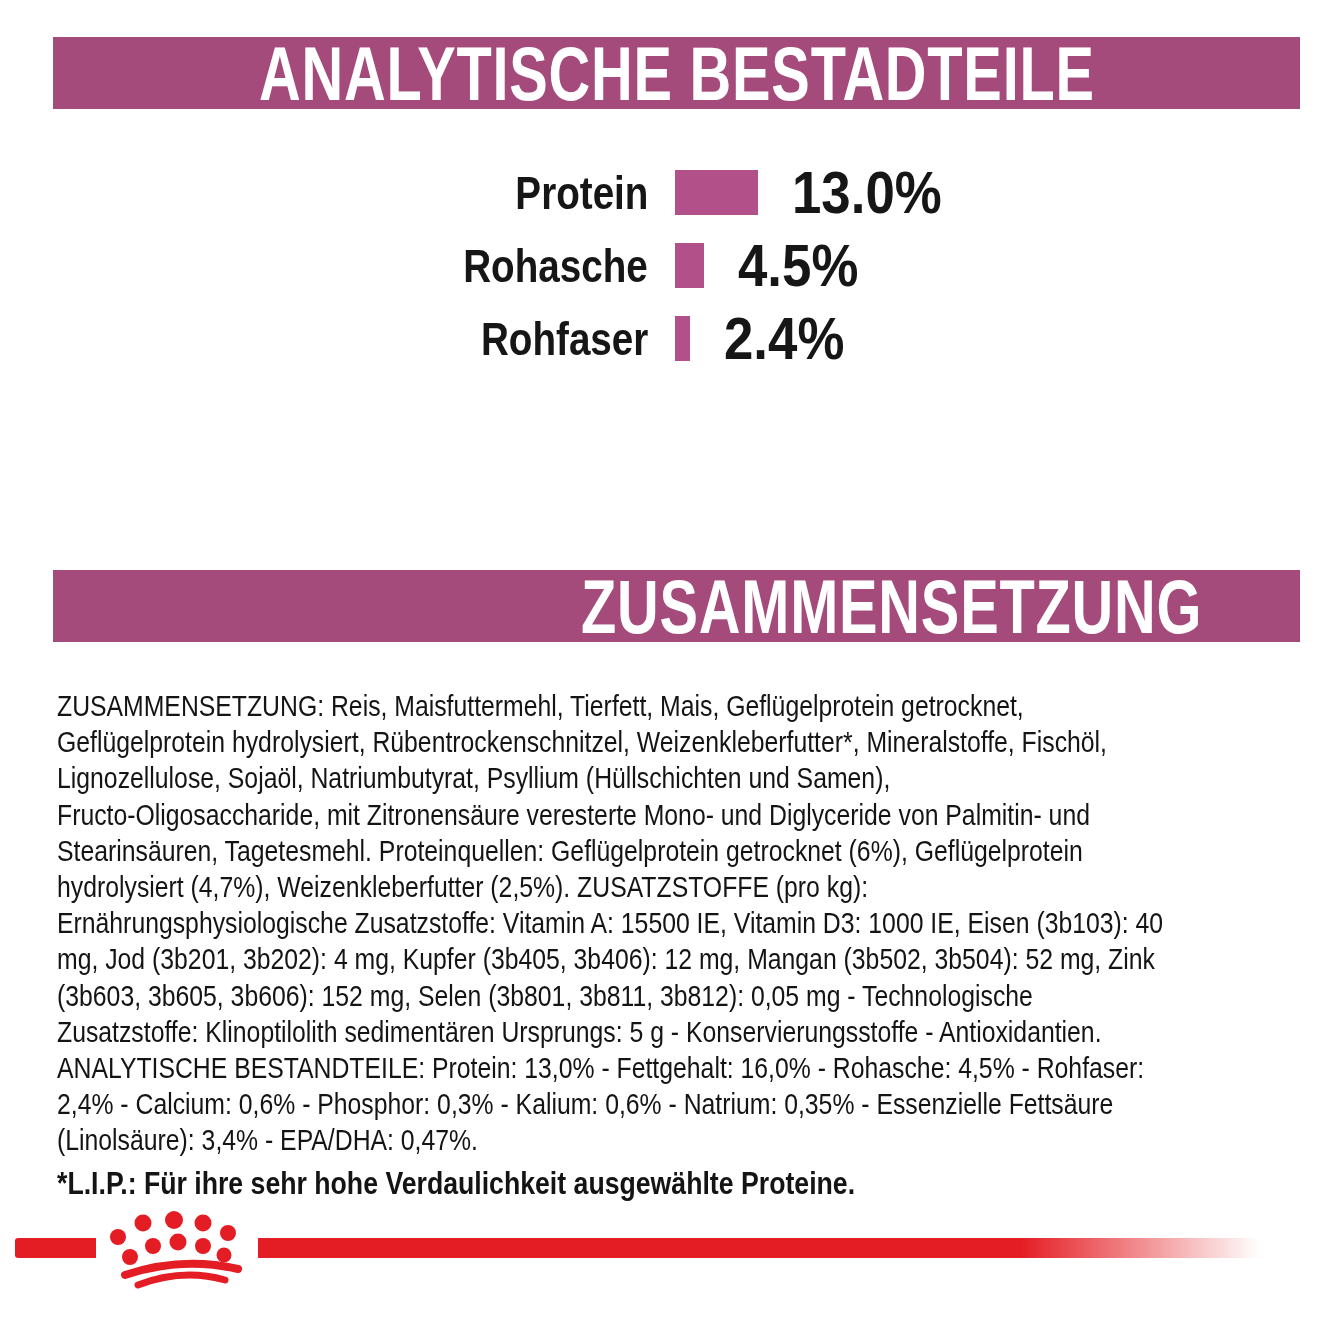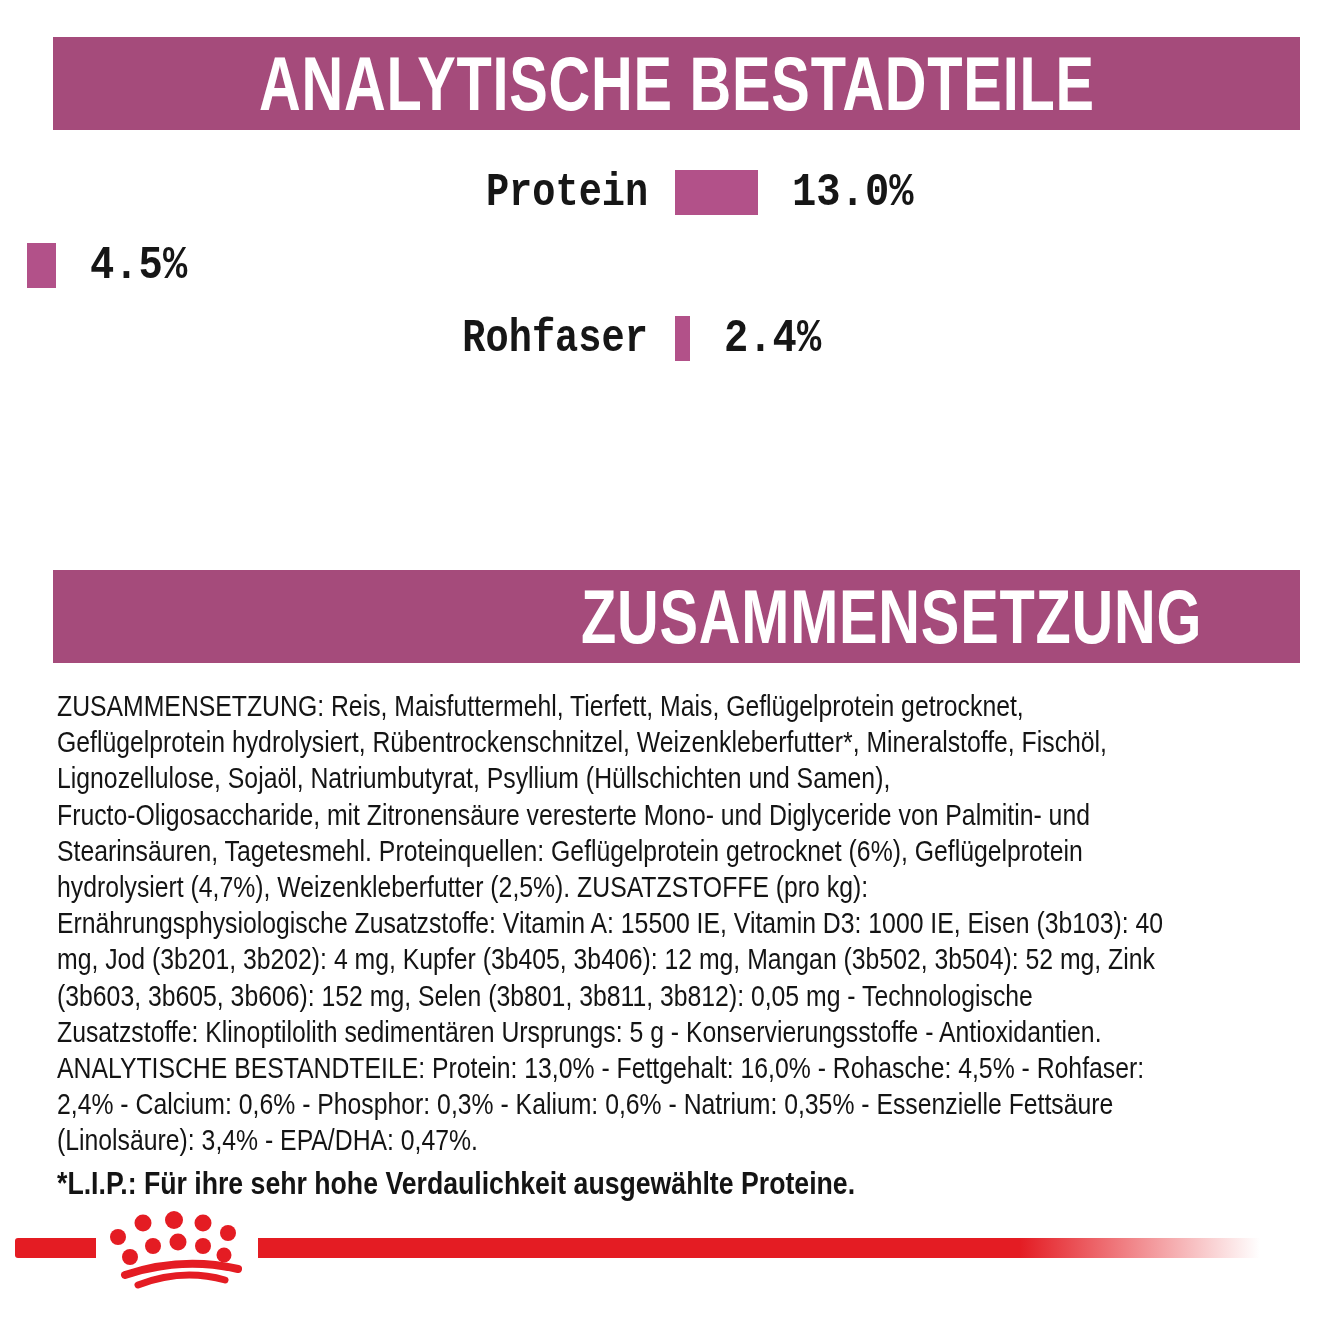--- a/index.html
+++ b/index.html
@@ -3,43 +3,43 @@
 <meta charset="utf-8">
 <style>
   html,body{margin:0;padding:0;}
   body{
     width:1320px;height:1320px;position:relative;overflow:hidden;
     background:#ffffff;
     font-family:"Liberation Sans", sans-serif;
     color:#161616;
   }
   .banner{
-    position:absolute;left:53px;width:1247px;height:93px;
+    position:absolute;left:53px;width:1247px;height:72px;
     background:var(--banner-color,#a54b7b);
     display:flex;align-items:center;justify-content:center;
   }
   .banner-title{
     color:#ffffff;font-weight:700;font-size:76px;letter-spacing:1px;
     transform:scaleX(0.76);transform-origin:center center;white-space:nowrap;
   }
   #banner-analytic{top:37px;}
   #banner-composition{top:570px;justify-content:flex-end;}
 
   
-  #chart{position:absolute;left:0;top:156px;width:1320px;font-family:Liberation Mono, monospace;}
+  #chart{position:absolute;left:0;top:156px;width:1320px;}
   .chart-row{display:flex;align-items:center;height:73px;}
   .chart-label{
     width:648px;text-align:right;font-weight:700;font-size:46px;white-space:nowrap;
   }
   .chart-label > span{display:inline-block;transform:scaleX(0.84);transform-origin:right center;white-space:nowrap;}
   .chart-bar{
     margin-left:27px;height:45px;background:var(--bar-color,#b25189);flex:0 0 auto;
   }
   .chart-value{
-    margin-left:34px;font-weight:700;font-size:46px;white-space:nowrap;
+    margin-left:34px;font-weight:700;font-size:60px;white-space:nowrap;
   }
   .chart-value > span{display:inline-block;transform:scaleX(0.88);transform-origin:left center;white-space:nowrap;}
 
   
   #composition-text{
     position:absolute;left:57px;top:688px;width:1462px;
     font-size:30px;line-height:36.2px;white-space:pre-line;
     transform:scaleX(0.826);transform-origin:left top;
     color:#141414;
   }
@@ -68,20 +68,21 @@
   <div class="banner-title">ANALYTISCHE BESTADTEILE</div>
 </div>
 
 <div id="chart">
     <div class="chart-row">
       <div class="chart-label"><span>Protein</span></div>
       <div class="chart-bar" style="width: 83.2px; background: rgb(178, 81, 137);"></div>
       <div class="chart-value"><span>13.0%</span></div>
     </div>
     <div class="chart-row">
+      <div class="chart-label"><span>Rohasche</span></div>
       <div class="chart-bar" style="width: 28.8px; background: rgb(178, 81, 137);"></div>
       <div class="chart-value"><span>4.5%</span></div>
     </div>
     <div class="chart-row">
       <div class="chart-label"><span>Rohfaser</span></div>
       <div class="chart-bar" style="width: 15.36px; background: rgb(178, 81, 137);"></div>
       <div class="chart-value"><span>2.4%</span></div>
     </div>
   </div>
 

